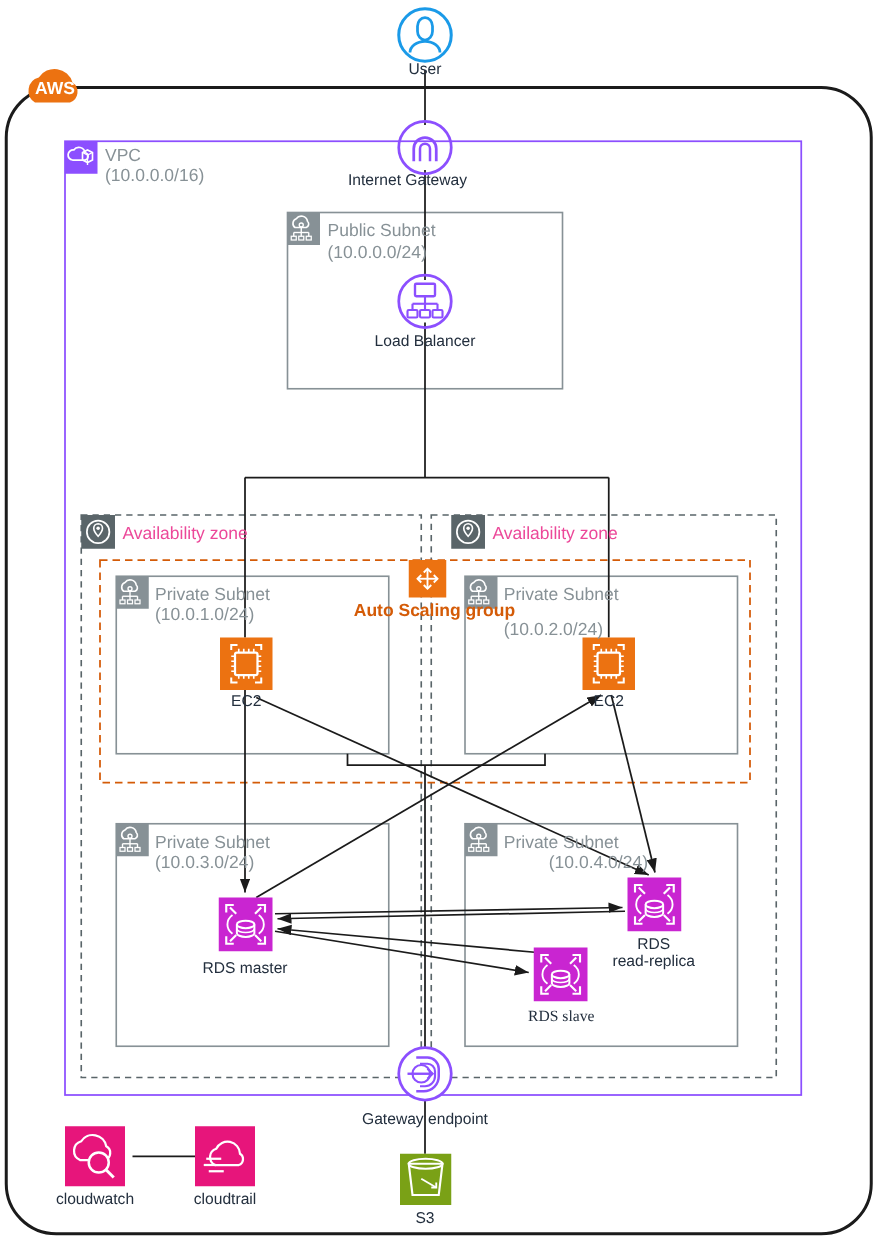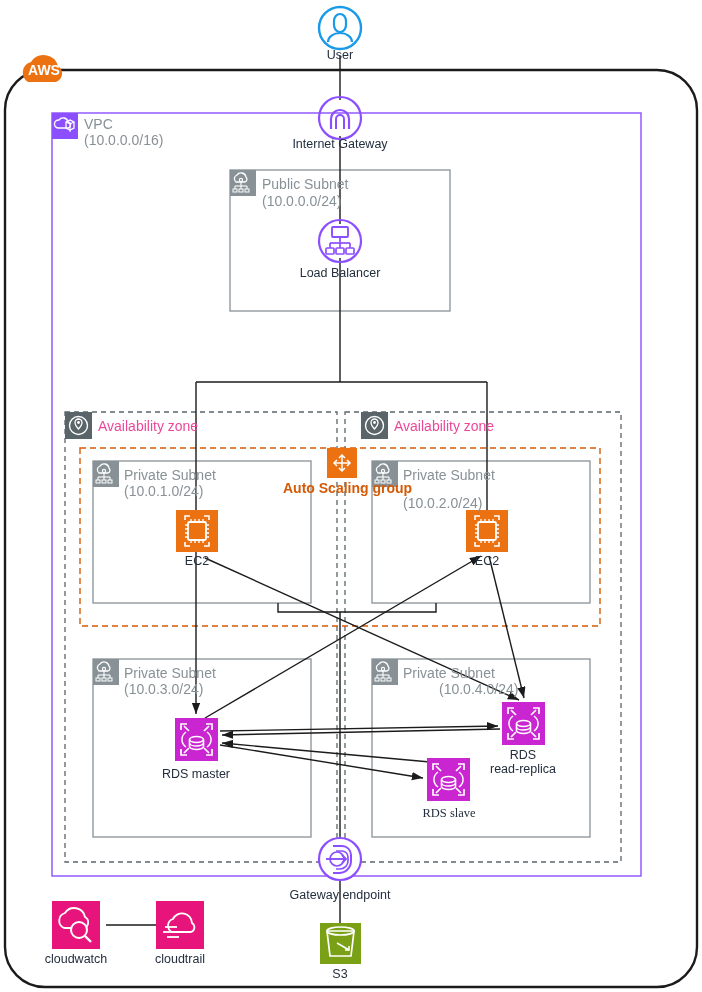--- a/index.html
+++ b/index.html
@@ -276,21 +276,21 @@
 
     <g>
       <path d="M28,82 a11,11 0 0 1 3,-20 a15,15 0 0 1 27,4 a9,9 0 0 1 -2,16 z" fill="#ec7211"></path>
     </g>
   </svg>
 
   <div class="lbl" style="left:24px;top:63px;width:40px;color:#ffffff;font-weight:bold;font-size:14px;">AWS</div>
 
   <div class="lbl" style="left:310px;top:48px;width:60px;">User</div>
 
-  <div class="lbl" style="left:270px;top:137px;width:140px;">Internet Gateway</div>
+  <div class="lbl" style="left:256px;top:137px;width:140px;">Internet Gateway</div>
 
   <div class="lbl" style="left:280px;top:266px;width:120px;">Load Balancer</div>
 
   <div class="lbl" style="left:171px;top:554px;width:52px;">EC2</div>
   <div class="lbl" style="left:461px;top:554px;width:52px;">EC2</div>
 
   <div class="lbl" style="left:146px;top:767px;width:100px;">RDS master</div>
 
   <div class="lbl wrap" style="left:483px;top:748px;width:80px;">
     <div>RDS</div>

